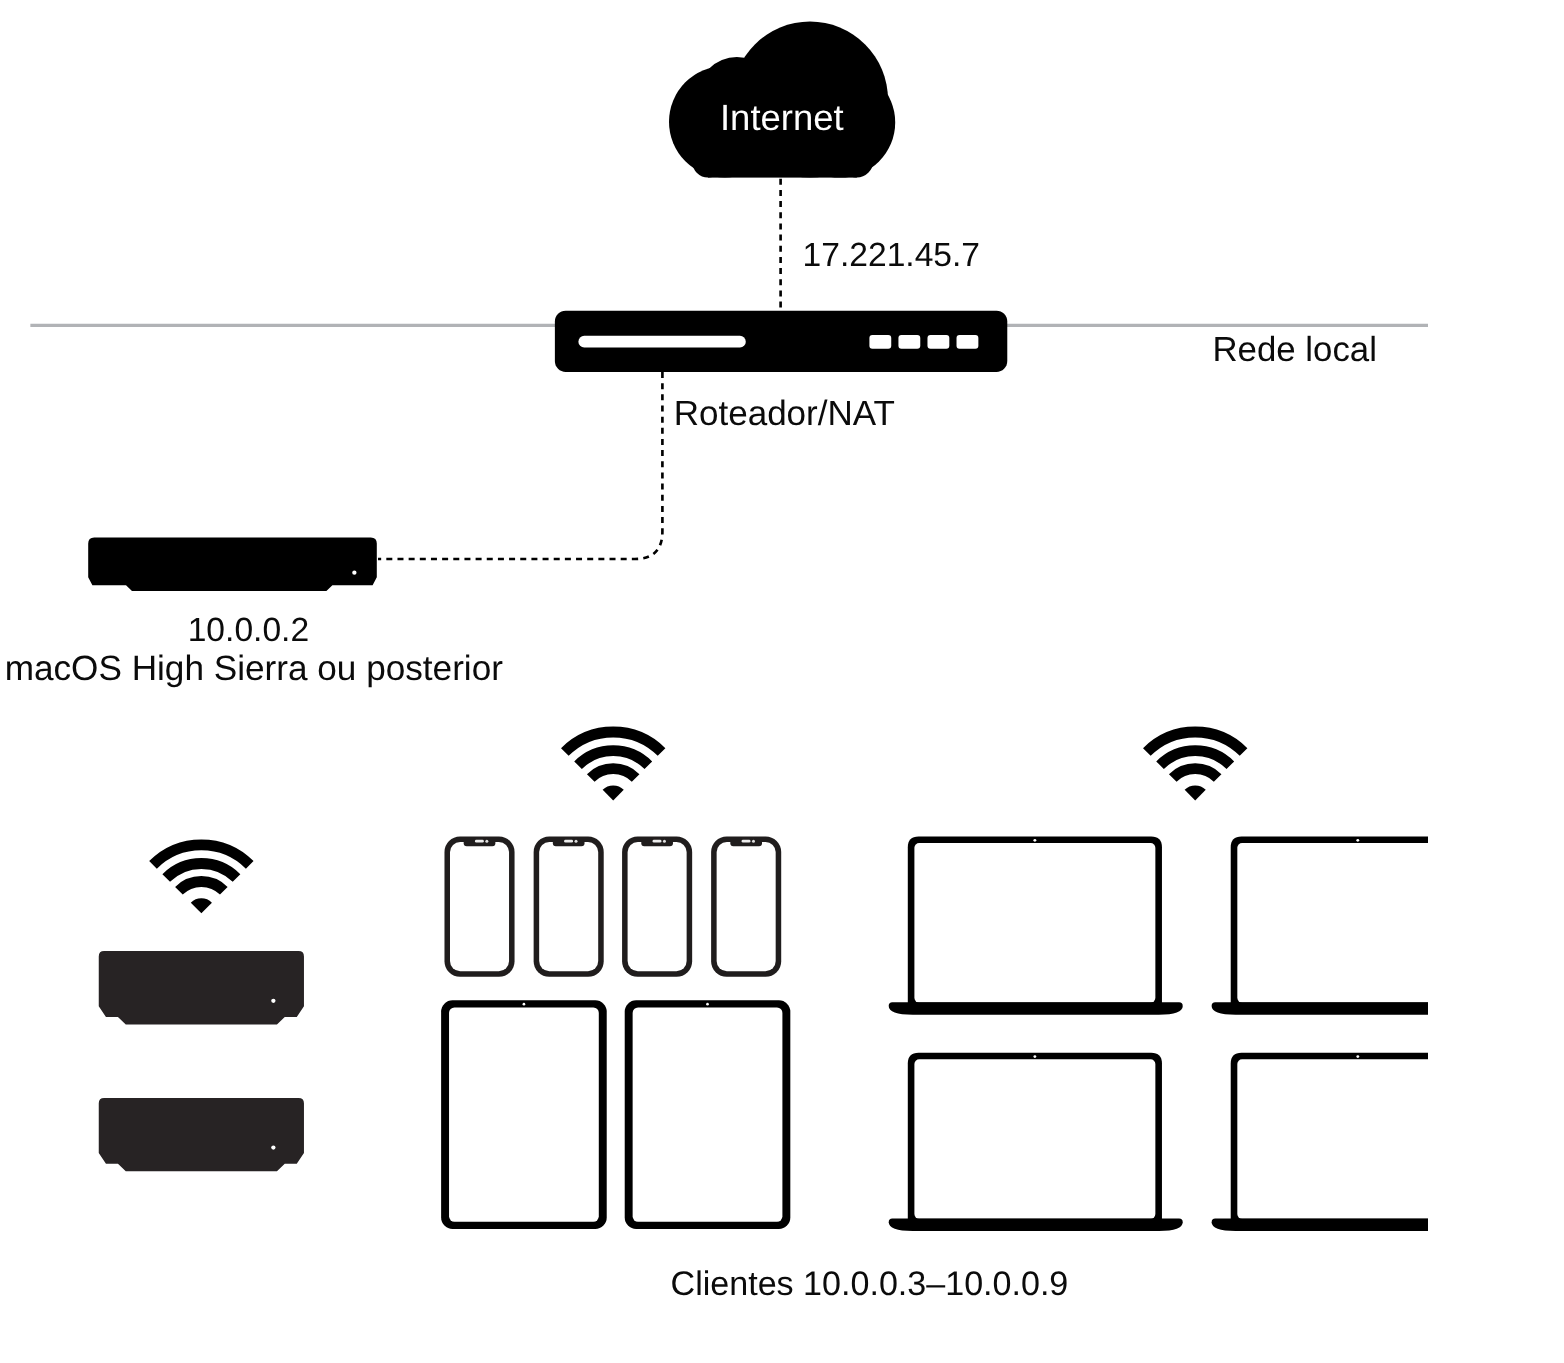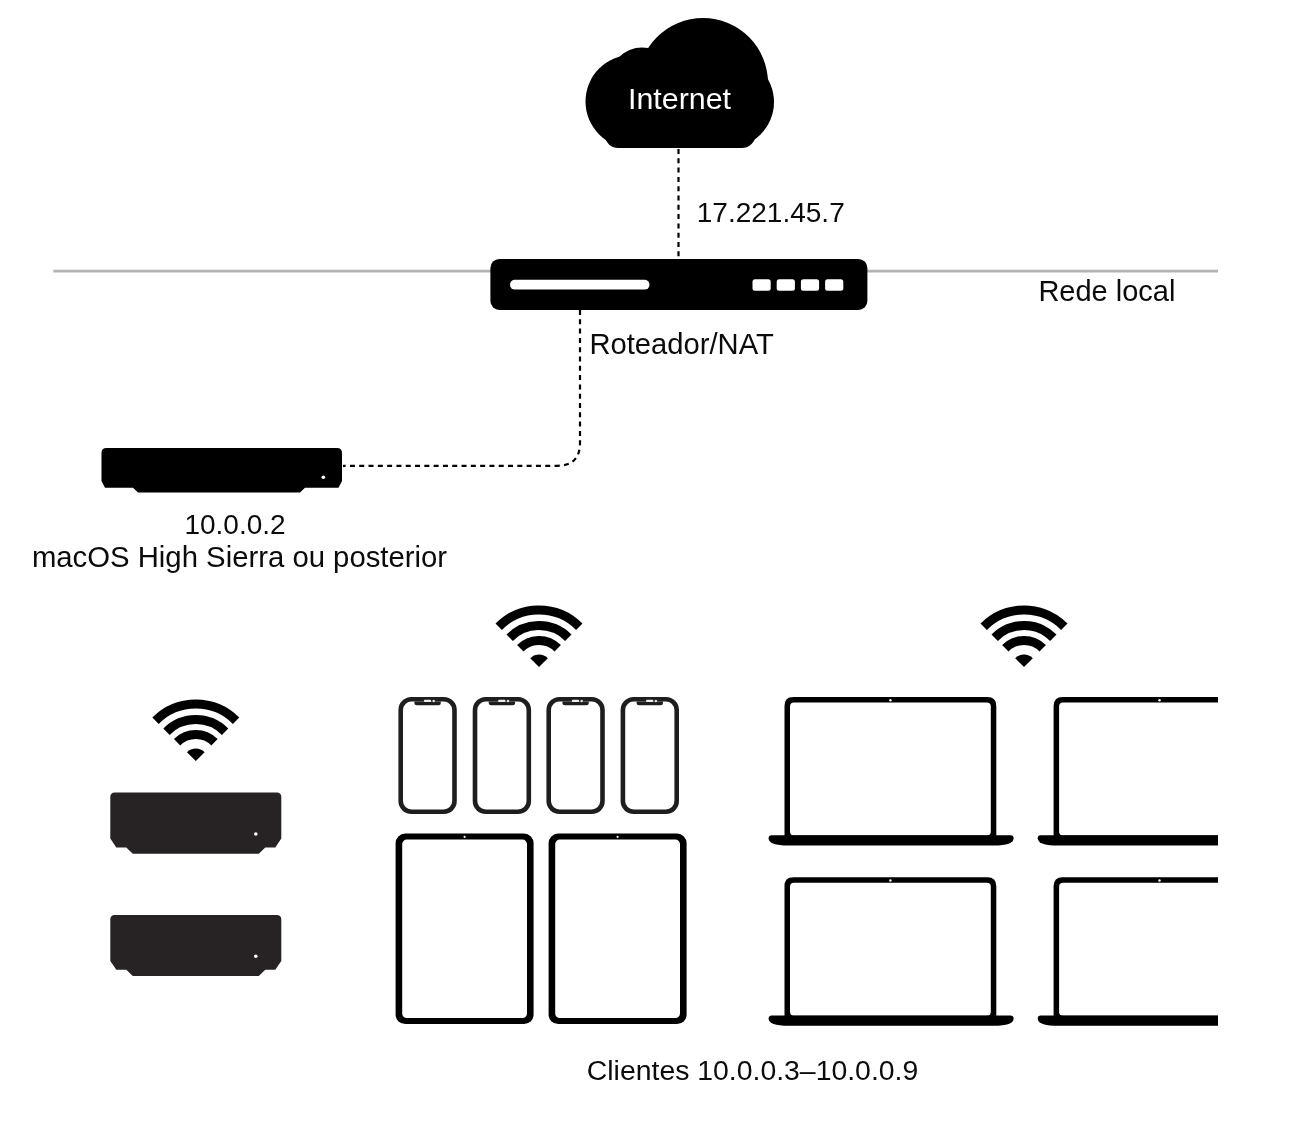--- a/index.html
+++ b/index.html
@@ -1,16 +1,16 @@
 <!DOCTYPE html>
 <html><head>
 <meta charset="utf-8">
 <style>
 html,body{margin:0;padding:0;background:#ffffff;}
-#canvas{position:relative;width:1190px;height:1136px;overflow:hidden;padding-left:28px;}
+#canvas{position:relative;width:1190px;height:1136px;overflow:hidden;}
 text{font-family:"Liberation Sans",sans-serif;}
 svg{will-change:transform;}
 </style>
 </head>
 <body>
 <div id="canvas">
 <svg width="1303" height="1136" viewBox="0 0 1303 1136">
 <defs>
 <g id="wifi">
 <path d="M 1.7 22.7 A 57 57 0 0 1 82.3 22.7" fill="none" stroke="#000" stroke-width="9"></path>

